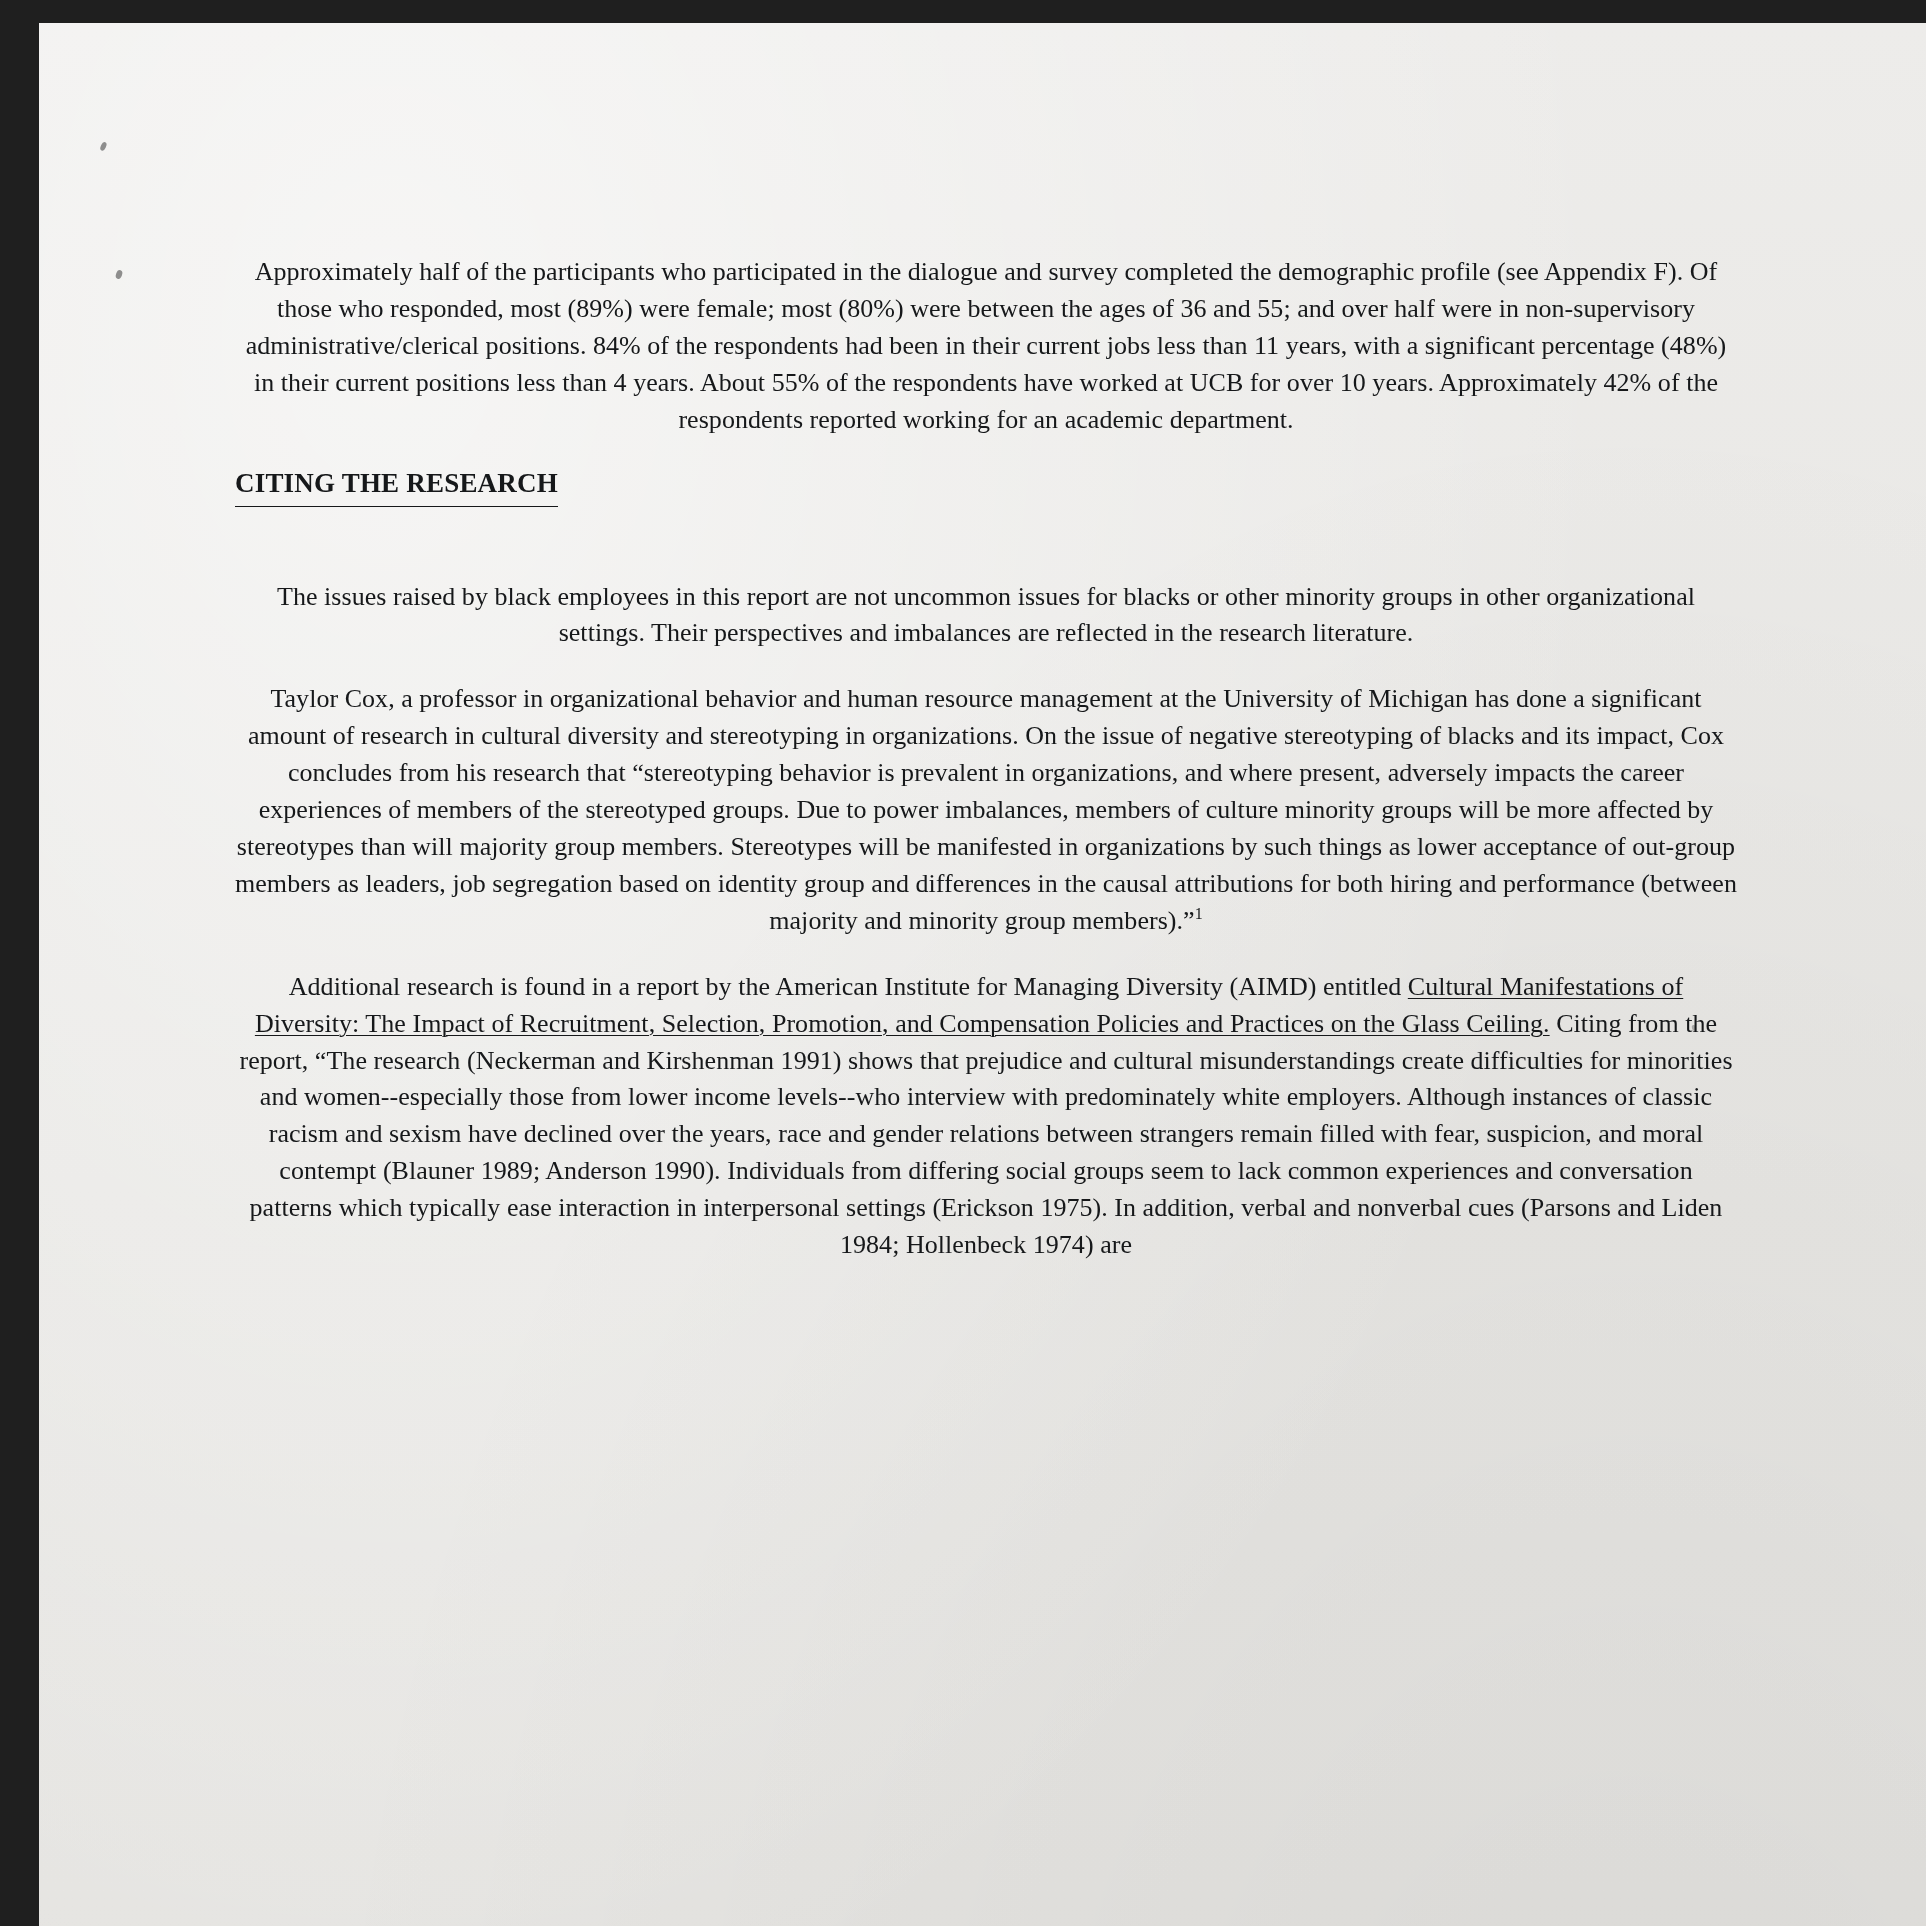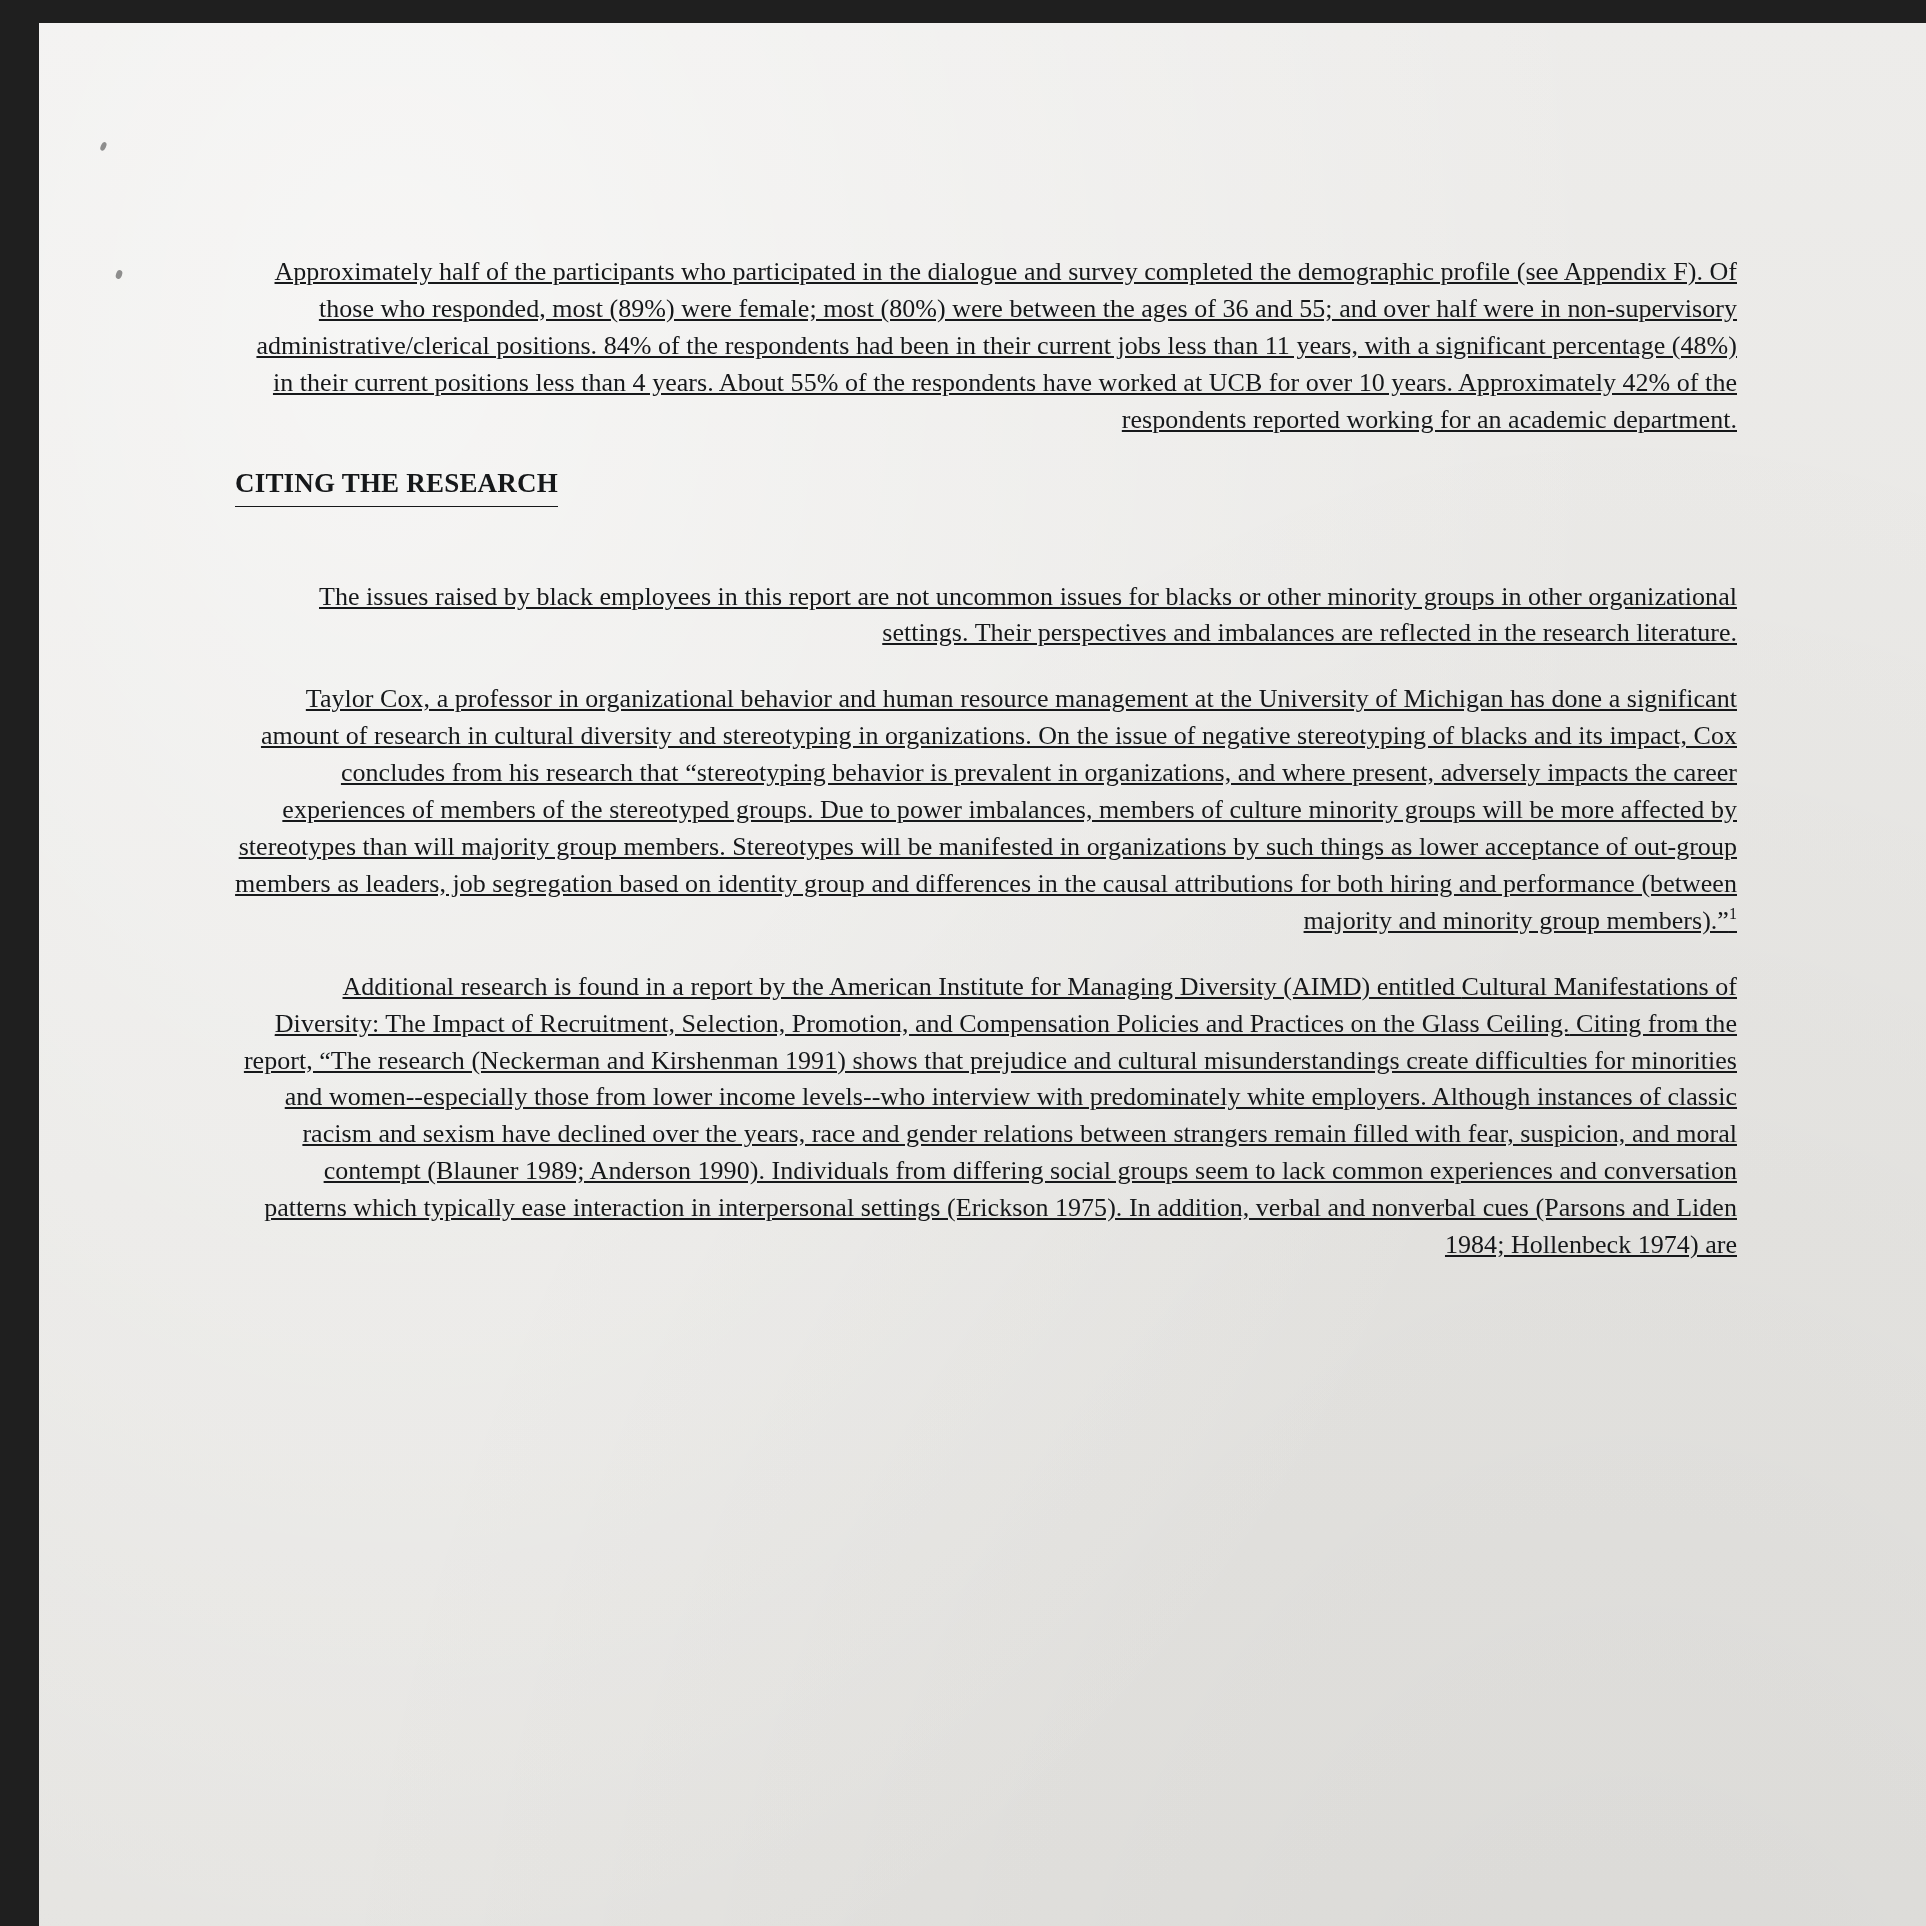--- a/index.html
+++ b/index.html
@@ -49,23 +49,22 @@
     left: 196px;
     top: 231px;
     width: 1502px;
     color: #16181a;
   }
 
   p.body {
     font-size: 26px;
     line-height: 1.42;
     margin: 0 0 29px 0;
-    text-align: right;
+    text-align: center;
     letter-spacing: 0.04px;
-    text-decoration: underline;
   }
 
   h2.section-heading {
     font-size: 27px;
     font-weight: bold;
     margin: 0 0 35px 0;
     letter-spacing: 0.2px;
     display: inline-block;
     border-bottom: 1.5px solid #16181a;
     padding-bottom: 7px;

